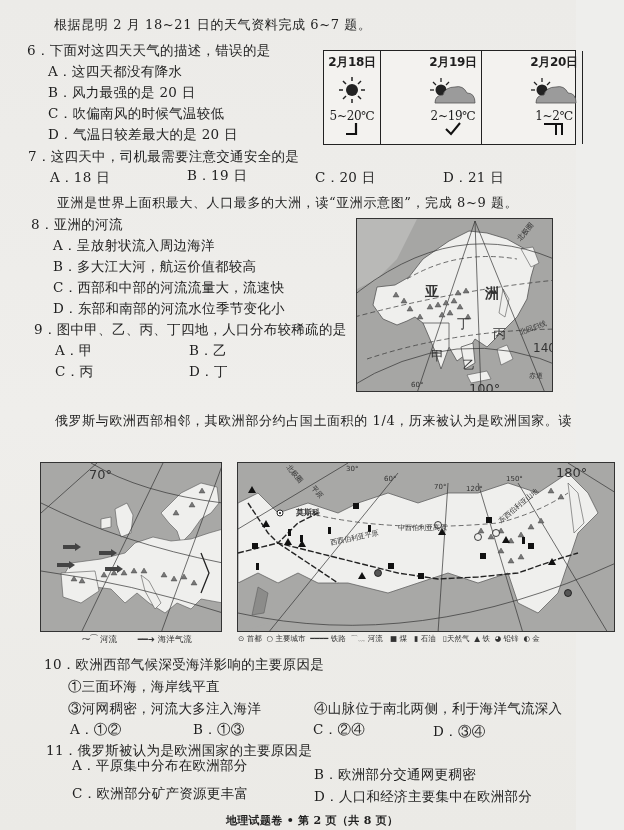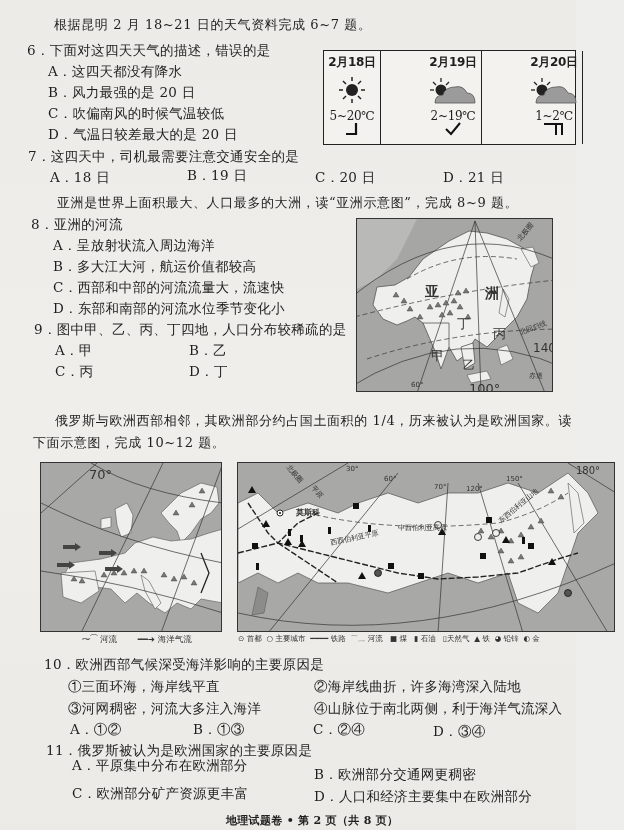--- a/index.html
+++ b/index.html
@@ -214,21 +214,20 @@
     <div class="legend" style="left:106px;top:138px;font-size:12px;font-family:'DejaVu Serif',serif;">乙</div>
     <div class="legend" style="left:158px;top:8px;font-size:7px;transform:rotate(-50deg);">北极圈</div>
     <div class="legend" style="left:162px;top:104px;font-size:7px;transform:rotate(-20deg);">北回归线</div>
     <div class="legend" style="left:176px;top:122px;font-size:12px;">140°</div>
     <div class="legend" style="left:172px;top:152px;font-size:7px;">赤道</div>
     <div class="legend" style="left:54px;top:162px;font-size:7px;">60°</div>
     <div class="legend" style="left:112px;top:162px;font-size:13px;">100°</div>
   </div>
 
   <div class="t intro" style="left:55px;top:412px;">俄罗斯与欧洲西部相邻，其欧洲部分约占国土面积的 1/4，历来被认为是欧洲国家。读</div>
-  <div class="t intro" style="left:33px;top:434px;">下面示意图，完成 10~12 题。</div>
 
   <div class="map" style="left:40px;top:462px;width:182px;height:170px;">
     <svg width="182" height="170" viewBox="0 0 182 170">
       <rect width="182" height="170" fill="#a8a8a6"></rect>
 
       <path d="M120 50 L140 30 L160 20 L176 24 L178 40 L170 50 L160 56 L150 70 L140 80 L136 68 L128 60 Z" fill="#efefed" stroke="#555" stroke-width="0.6"></path>
 
       <path d="M74 46 L86 40 L92 52 L90 70 L80 74 L76 62 Z" fill="#efefed" stroke="#555" stroke-width="0.6"></path>
       <path d="M60 56 L70 54 L70 64 L60 66 Z" fill="#efefed" stroke="#555" stroke-width="0.6"></path>
 
@@ -362,39 +361,38 @@
     <div class="legend" style="left:72px;top:24px;font-size:7px;transform:rotate(50deg);">平原</div>
     <div class="legend" style="left:92px;top:70px;font-size:7px;transform:rotate(-12deg);">西西伯利亚平原</div>
     <div class="legend" style="left:160px;top:60px;font-size:7px;">中西伯利亚高原</div>
     <div class="legend" style="left:256px;top:38px;font-size:7px;transform:rotate(-40deg);">东西伯利亚山地</div>
     <div class="legend" style="left:46px;top:6px;font-size:7px;transform:rotate(50deg);">北极圈</div>
     <div class="legend" style="left:108px;top:2px;font-size:7px;">30°</div>
     <div class="legend" style="left:146px;top:12px;font-size:7px;">60°</div>
     <div class="legend" style="left:196px;top:20px;font-size:7px;">70°</div>
     <div class="legend" style="left:228px;top:22px;font-size:7px;">120°</div>
     <div class="legend" style="left:268px;top:12px;font-size:7px;">150°</div>
-    <div class="legend" style="left:318px;top:2px;font-size:10px;margin-left:20px;">180°</div>
+    <div class="legend" style="left:318px;top:2px;font-size:13px;">180°</div>
   </div>
 
   <div class="legend" style="left:238px;top:634px;font-size:7.5px;">
     <span>⊙</span> <span>首都</span>
     &nbsp;<span>○</span> <span>主要城市</span>
     &nbsp;<span>━━━━</span> <span>铁路</span>
     &nbsp;<span>⌒﹏</span> <span>河流</span>
     &nbsp;&nbsp;<span>■</span> <span>煤</span>
     &nbsp;&nbsp;<span>▮</span> <span>石油</span>
     &nbsp;&nbsp;<span>▯</span><span>天然气</span>
     &nbsp;<span>▲</span> <span>铁</span>
     &nbsp;<span>◕</span> <span>铅锌</span>
     &nbsp;<span>◐</span> <span>金</span>
   </div>
 
   <div class="t" style="left:44px;top:655px;">10．欧洲西部气候深受海洋影响的主要原因是</div>
   <div class="t" style="left:68px;top:677px;">①三面环海，海岸线平直</div>
-  <div class="t" style="left:314px;top:677px;">②海岸线曲折，许多海湾深入陆地</div>
   <div class="t" style="left:68px;top:699px;">③河网稠密，河流大多注入海洋</div>
   <div class="t" style="left:314px;top:699px;">④山脉位于南北两侧，利于海洋气流深入</div>
   <div class="t" style="left:70px;top:720px;">A．①②</div>
   <div class="t" style="left:193px;top:720px;">B．①③</div>
   <div class="t" style="left:313px;top:720px;">C．②④</div>
   <div class="t" style="left:433px;top:722px;">D．③④</div>
 
   <div class="t" style="left:46px;top:741px;">11．俄罗斯被认为是欧洲国家的主要原因是</div>
   <div class="t" style="left:72px;top:756px;">A．平原集中分布在欧洲部分</div>
   <div class="t" style="left:314px;top:765px;">B．欧洲部分交通网更稠密</div>

